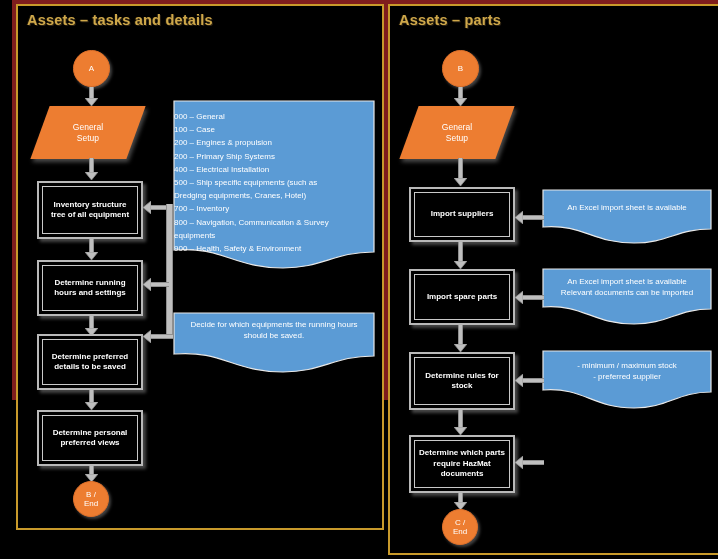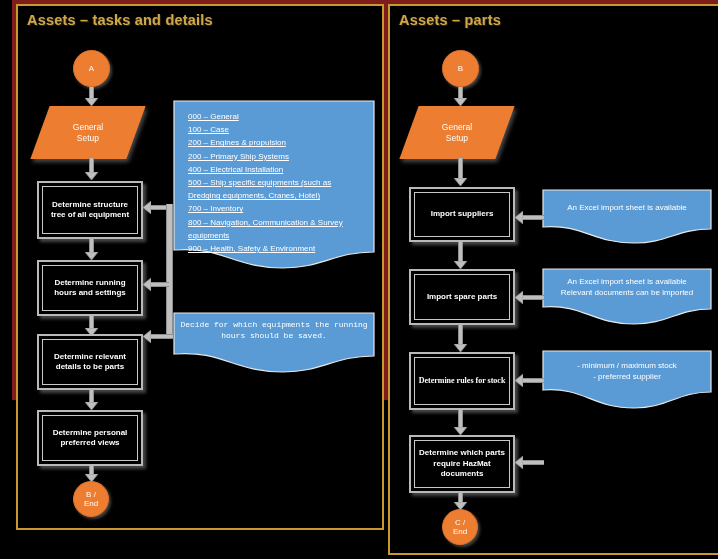--- a/index.html
+++ b/index.html
@@ -122,22 +122,21 @@
     text-align: center;
   }
   .callout .clist {
     position: absolute;
     left: 0; right: 0;
     top: 10px;
     color: #ffffff;
     font-size: 8px;
     line-height: 13.2px;
     text-align: left;
-    padding-left: 15px;
-    text-decoration: underline;
+    padding-left: 1px;
   }
   .callout .clist div { white-space: nowrap; }
 
   
   .v-arrow {
     position: absolute;
     width: 7px;
   }
   .v-arrow .shaft {
     position: absolute;
@@ -215,21 +214,21 @@
 
     <div class="v-arrow" style="left:70px; top:152px; height:23px;">
       <div class="shaft" style="height:15px;"></div>
       <svg class="head" style="top:14px;" viewBox="0 0 13 8">
         <polygon points="0,0 13,0 6.5,8" fill="#bfbfbf" stroke="#8f8f8f" stroke-width="0.8"></polygon>
       </svg>
     </div>
 
     <div class="process" style="left:19px; top:175px; width:106px; height:58px;">
       <div class="inner">
-        <div class="ptext">Determine structure tree of all equipment</div>
+        <div class="ptext">Inventory structure tree of all equipment</div>
       </div>
     </div>
 
     <div class="v-arrow" style="left:70px; top:233px; height:22px;">
       <div class="shaft" style="height:14px;"></div>
       <svg class="head" style="top:13px;" viewBox="0 0 13 8">
         <polygon points="0,0 13,0 6.5,8" fill="#bfbfbf" stroke="#8f8f8f" stroke-width="0.8"></polygon>
       </svg>
     </div>
 
@@ -241,21 +240,21 @@
 
     <div class="v-arrow" style="left:70px; top:310px; height:21px;">
       <div class="shaft" style="height:13px;"></div>
       <svg class="head" style="top:12px;" viewBox="0 0 13 8">
         <polygon points="0,0 13,0 6.5,8" fill="#bfbfbf" stroke="#8f8f8f" stroke-width="0.8"></polygon>
       </svg>
     </div>
 
     <div class="process" style="left:19px; top:328px; width:106px; height:56px;">
       <div class="inner">
-        <div class="ptext">Determine relevant details to be parts</div>
+        <div class="ptext">Determine preferred details to be saved</div>
       </div>
     </div>
 
     <div class="v-arrow" style="left:70px; top:384px; height:21px;">
       <div class="shaft" style="height:13px;"></div>
       <svg class="head" style="top:12px;" viewBox="0 0 13 8">
         <polygon points="0,0 13,0 6.5,8" fill="#bfbfbf" stroke="#8f8f8f" stroke-width="0.8"></polygon>
       </svg>
     </div>
 
@@ -311,21 +310,21 @@
       </svg>
     </div>
 
     <div class="h-arrow" style="left:125px; top:327px; width:30px;">
       <div class="shaft" style="left:7px; width:23px;"></div>
       <svg class="head" viewBox="0 0 8 13">
         <polygon points="8,0 8,13 0,6.5" fill="#bfbfbf" stroke="#8f8f8f" stroke-width="0.8"></polygon>
       </svg>
     </div>
 
-    <div class="callout" style="left:155px; top:306px; width:202px; height:62px;font-family:Liberation Mono, monospace;">
+    <div class="callout" style="left:155px; top:306px; width:202px; height:62px;">
       <svg width="202" height="62" viewBox="0 0 202 62">
         <path d="M1,1 L201,1 L201,44 C160,44 150,60 110,60 C60,60 50,38 1,42 Z" fill="#5b9bd5" stroke="#e8e8e8" stroke-width="1.2"></path>
       </svg>
       <div class="ctext">Decide for which equipments the running hours should be saved.</div>
     </div>
   </div>
 
   <div class="panel" id="panel-right">
     <div class="panel-title">Assets – parts</div>
 
@@ -373,21 +372,21 @@
       </div>
     </div>
 
     <div class="v-arrow" style="left:67px; top:319px; height:28px;">
       <div class="shaft" style="height:20px;"></div>
       <svg class="head" style="top:19px;" viewBox="0 0 13 8">
         <polygon points="0,0 13,0 6.5,8" fill="#bfbfbf" stroke="#8f8f8f" stroke-width="0.8"></polygon>
       </svg>
     </div>
 
-    <div class="process" style="left:19px; top:346px; width:106px; height:58px;font-family:Liberation Serif, serif;">
+    <div class="process" style="left:19px; top:346px; width:106px; height:58px;">
       <div class="inner">
         <div class="ptext">Determine rules for stock</div>
       </div>
     </div>
 
     <div class="v-arrow" style="left:67px; top:404px; height:26px;">
       <div class="shaft" style="height:18px;"></div>
       <svg class="head" style="top:17px;" viewBox="0 0 13 8">
         <polygon points="0,0 13,0 6.5,8" fill="#bfbfbf" stroke="#8f8f8f" stroke-width="0.8"></polygon>
       </svg>

